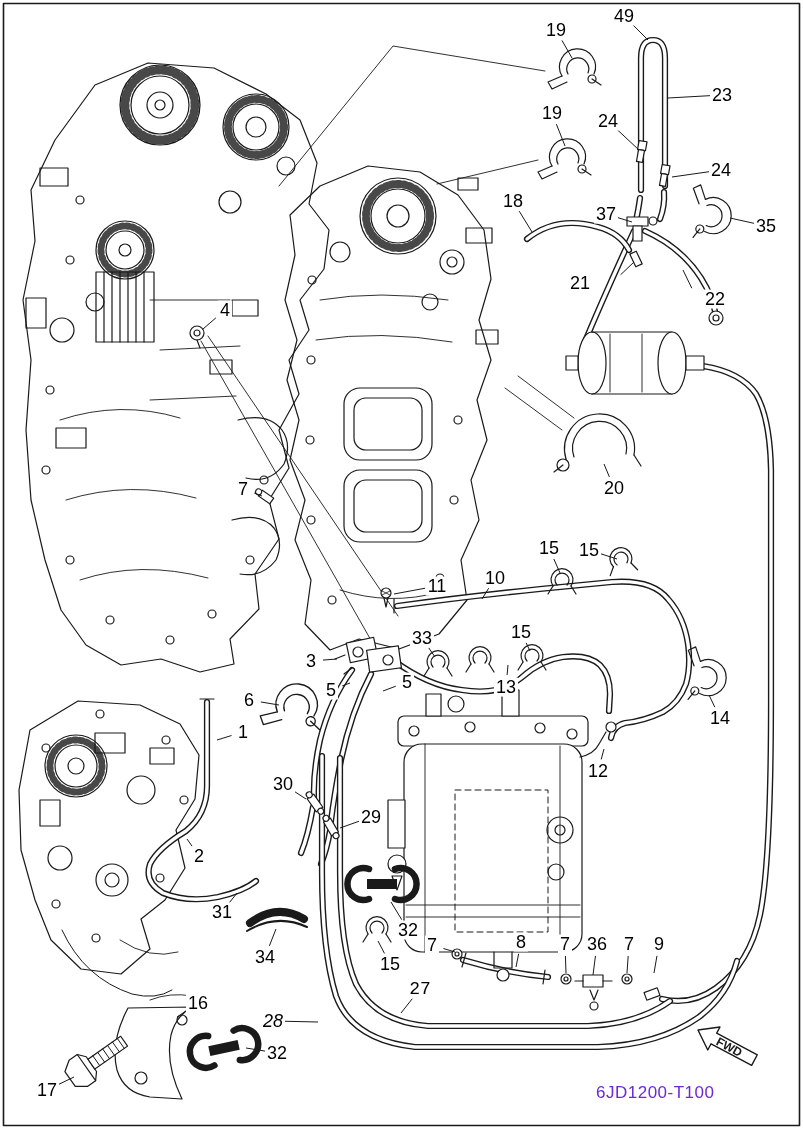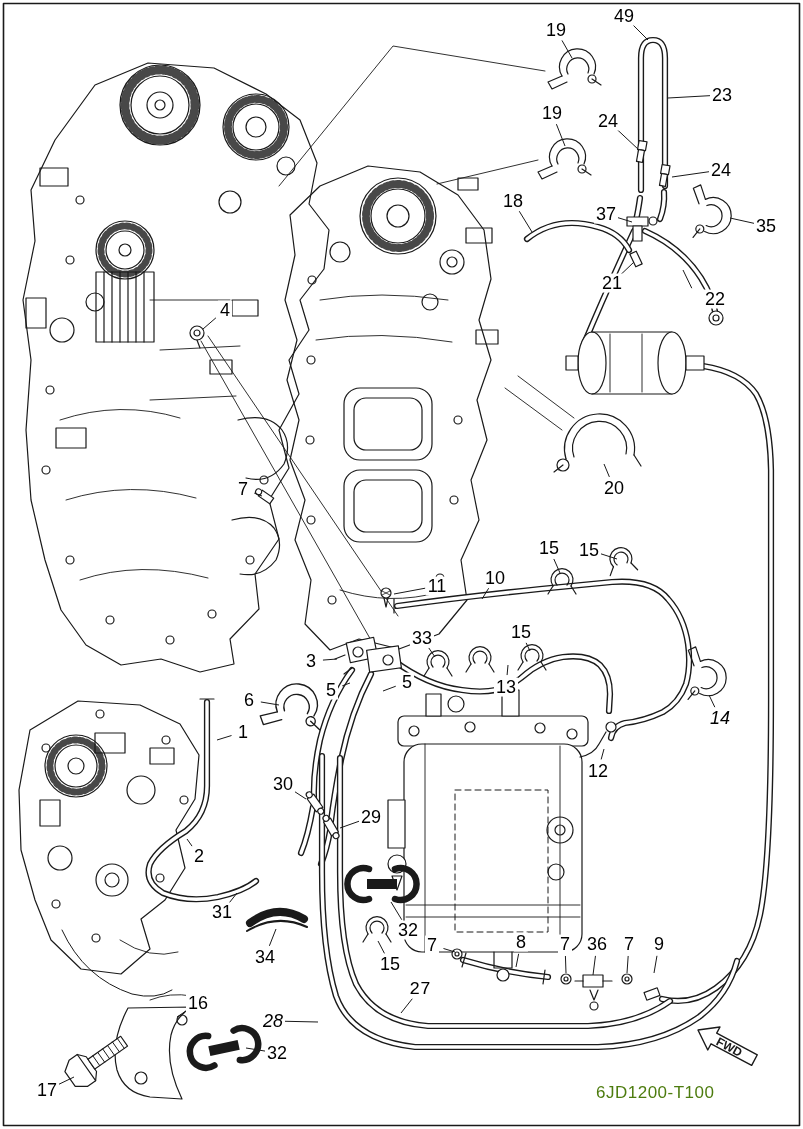--- a/index.html
+++ b/index.html
@@ -4,21 +4,21 @@
 <style>
   html,body{margin:0;padding:0;background:#fff;}
   .page{position:relative;width:803px;height:1129px;background:#fff;overflow:hidden;
         font-family:"Liberation Sans",sans-serif;}
   .layer{position:absolute;left:0;top:0;width:803px;height:1129px;}
   #callout-layer{pointer-events:none;}
   .callout{position:absolute;transform:translate(-50%,-50%);
            font:400 18px/1.05 "Liberation Sans",sans-serif;color:#000;
            background:#fff;padding:0 2px;white-space:nowrap;}
   .diagram-code{position:absolute;left:596px;top:1084px;
-           font:400 17px/1 "Liberation Sans",sans-serif;color:#4d7c0f;letter-spacing:.5px;}
+           font:400 17px/1 "Liberation Sans",sans-serif;color:#6d28d9;letter-spacing:.5px;}
   svg{display:block;}
   #leader-layer line{stroke:#1a1a1a;stroke-width:1;}
 </style>
 </head>
 <body>
 
 <div class="page">
 
   <svg class="layer" id="art" width="803" height="1129" viewBox="0 0 803 1129" stroke="#1a1a1a" fill="none" stroke-width="1.2" stroke-linecap="round" stroke-linejoin="round">
 
@@ -398,37 +398,37 @@
   <div class="layer" id="callout-layer">
       <span class="callout" style="left: 556px; top: 30px;">19</span>
       <span class="callout" style="left: 624px; top: 16px;">49</span>
       <span class="callout" style="left: 722px; top: 95px;">23</span>
       <span class="callout" style="left: 552px; top: 113px;">19</span>
       <span class="callout" style="left: 608px; top: 121px;">24</span>
       <span class="callout" style="left: 721px; top: 170px;">24</span>
       <span class="callout" style="left: 513px; top: 201px;">18</span>
       <span class="callout" style="left: 606px; top: 214px;">37</span>
       <span class="callout" style="left: 766px; top: 226px;">35</span>
-      <span class="callout" style="left: 612px; top: 283px; text-align: center;">21</span>
+      <span class="callout" style="left: 580px; top: 283px; text-align: center;">21</span>
       <span class="callout" style="left: 697px; top: 299px; margin-left: 18px;">22</span>
       <span class="callout" style="left: 225px; top: 310px;">4</span>
       <span class="callout" style="left: 614px; top: 488px;">20</span>
       <span class="callout" style="left: 243px; top: 489px;">7</span>
       <span class="callout" style="left: 437px; top: 586px;">11</span>
       <span class="callout" style="left: 495px; top: 578px;">10</span>
       <span class="callout" style="left: 549px; top: 548px;">15</span>
       <span class="callout" style="left: 589px; top: 550px;">15</span>
       <span class="callout" style="left: 422px; top: 638px; text-align: right;">33</span>
       <span class="callout" style="left: 311px; top: 661px;">3</span>
       <span class="callout" style="left: 521px; top: 632px;">15</span>
       <span class="callout" style="left: 506px; top: 687px;">13</span>
       <span class="callout" style="left: 331px; top: 690px;">5</span>
       <span class="callout" style="left: 407px; top: 682px;">5</span>
       <span class="callout" style="left: 249px; top: 700px;">6</span>
-      <span class="callout" style="left: 720px; top: 718px; font-style: italic;">14</span>
+      <span class="callout" style="left: 720px; top: 718px;">14</span>
       <span class="callout" style="left: 243px; top: 732px;">1</span>
       <span class="callout" style="left: 598px; top: 771px;">12</span>
       <span class="callout" style="left: 283px; top: 784px;">30</span>
       <span class="callout" style="left: 371px; top: 817px;">29</span>
       <span class="callout" style="left: 199px; top: 856px;">2</span>
       <span class="callout" style="left: 222px; top: 912px;">31</span>
       <span class="callout" style="left: 408px; top: 930px;">32</span>
       <span class="callout" style="left: 265px; top: 957px; text-align: center;">34</span>
       <span class="callout" style="left: 390px; top: 964px;">15</span>
       <span class="callout" style="left: 432px; top: 945px;">7</span>

